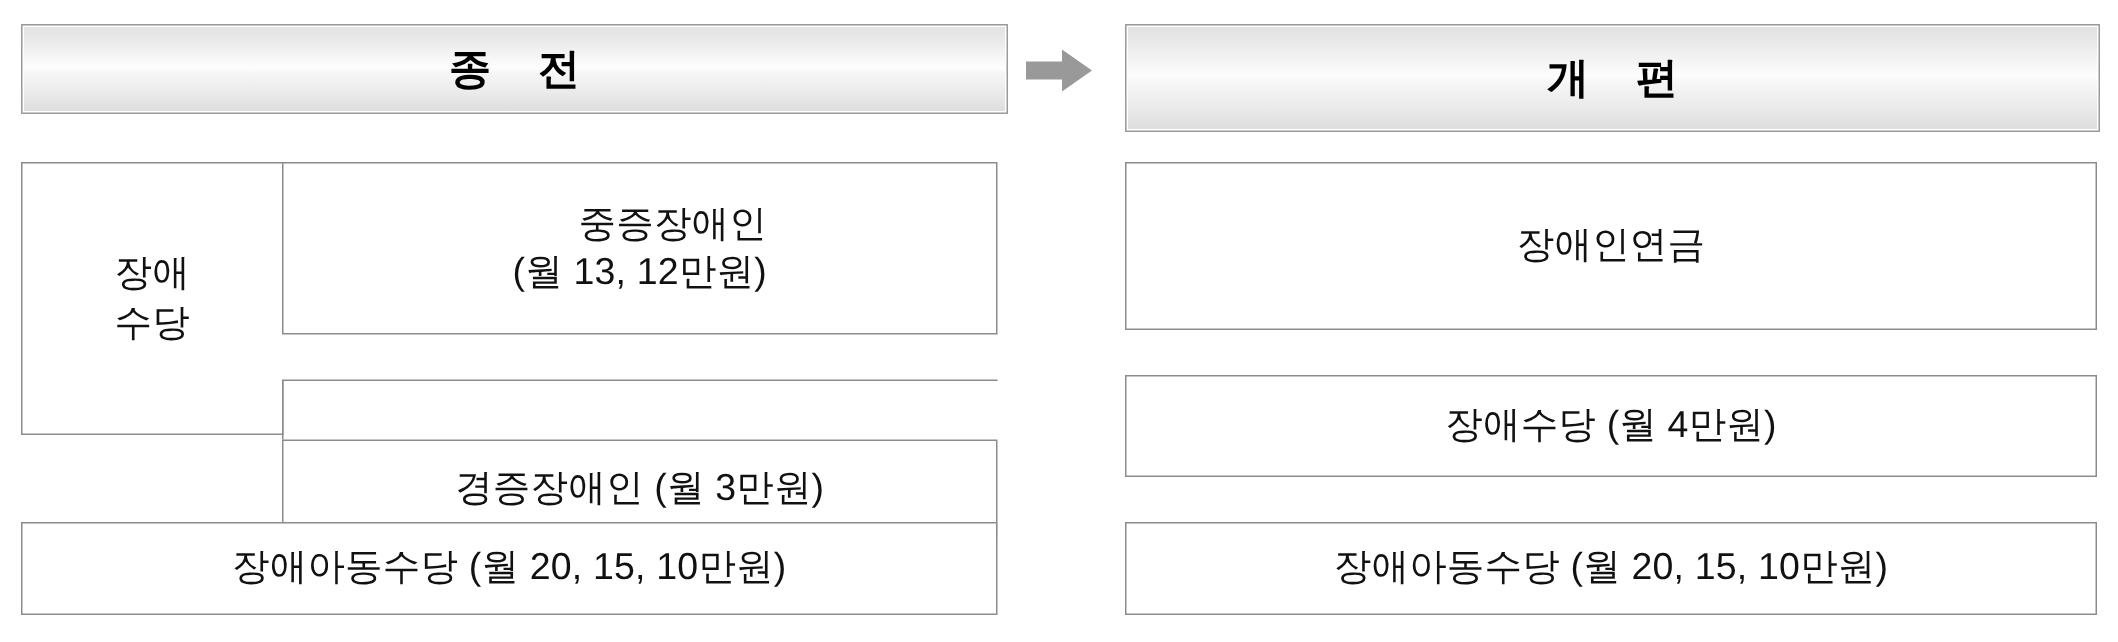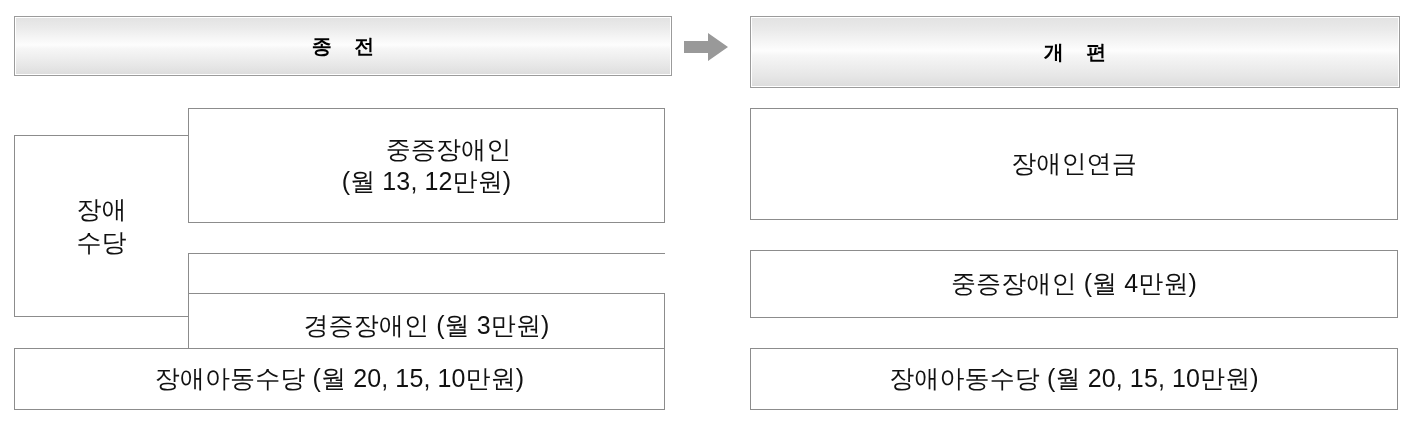--- a/index.html
+++ b/index.html
@@ -33,21 +33,21 @@
                 #fdfdfd 48%,
                 #f6f6f6 55%,
                 #e6e6e6 85%,
                 #dcdcdc 100%);
     display: flex;
     align-items: center;
     justify-content: center;
     box-shadow: inset 0 0 0 1px #ffffff;
   }
   .banner-label {
-    font-size: 20px;
+    font-size: 28px;
     font-weight: bold;
     letter-spacing: 0.42em;
     text-indent: 0.42em;
     color: #000000;
     line-height: 1;
   }
 
   #banner-old { left: 14px;  top: 16px; width: 658px; height: 60px; }
   #banner-new { left: 750px; top: 16px; width: 650px; height: 72px; }
 
@@ -75,21 +75,21 @@
   .cell-text {
     font-size: 25px;
     line-height: 1.26;
     color: #111111;
     letter-spacing: 0.005em;
     white-space: pre-line;
   }
 
   
   #old-rowspan-cell {
-    left: 14px;  top: 108px; width: 175px; height: 182px; margin-top: 27px;
+    left: 14px;  top: 108px; width: 175px; height: 182px;
   }
   #old-rowspan-cell .cell-text { line-height: 1.34; }
 
   #old-severe-cell { left: 188px; top: 108px; width: 477px; height: 115px; text-align: right; }
   #old-gap-cell    { left: 188px; top: 222px; width: 477px; height: 32px;
                      border-left: 0; border-right: 0; }
   #old-mild-cell   { left: 188px; top: 253px; width: 477px; height: 65px; margin-top: 40px; }
 
   
   #old-col-divider {
@@ -146,20 +146,20 @@
 
   <div class="cell" id="old-child-allowance">
     <span class="cell-text">장애아동수당 (월 20, 15, 10만원)</span>
   </div>
 
   <div class="cell" id="new-pension">
     <span class="cell-text">장애인연금</span>
   </div>
 
   <div class="cell" id="new-allowance">
-    <span class="cell-text">중증장애인 (월 4만원)</span>
+    <span class="cell-text">장애수당 (월 4만원)</span>
   </div>
 
   <div class="cell" id="new-child-allowance">
     <span class="cell-text">장애아동수당 (월 20, 15, 10만원)</span>
   </div>
 
 </div>
 
 </body></html>

